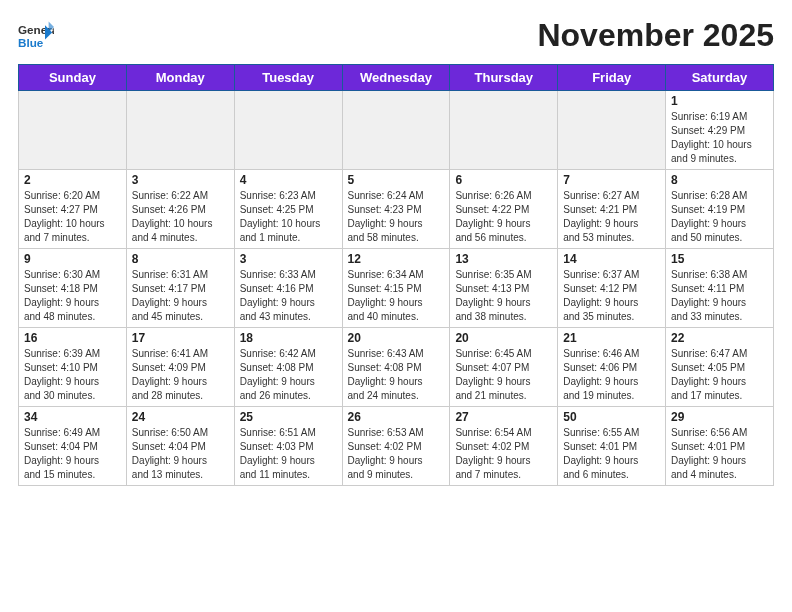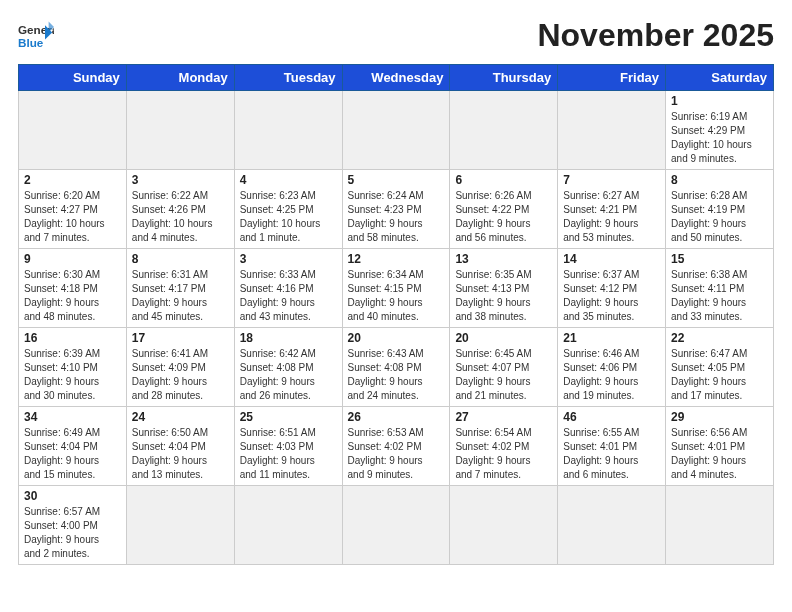--- a/index.html
+++ b/index.html
@@ -43,23 +43,23 @@
     .location {
       font-size: 14px;
       color: #444;
     }
     .calendar {
       width: 100%;
       border-collapse: collapse;
       table-layout: fixed;
     }
     .calendar th {
-      background: #1d4ed8;
+      background: #6d28d9;
       color: #fff;
-      text-align: right;
+      text-align: center;
       padding: 5px 6px;
       font-size: 13px;
       font-weight: bold;
       border: 1px solid #1a5a99;
     }
     .calendar td {
       vertical-align: top;
       border: 1px solid #ccc;
       padding: 3px 5px;
       font-size: 9.5px;
@@ -233,35 +233,23 @@
           </td>
           <td>
             <span class="day-num">26</span>
             <div class="day-info">Sunrise: 6:53 AM<br>Sunset: 4:02 PM<br>Daylight: 9 hours<br>and 9 minutes.</div>
           </td>
           <td>
             <span class="day-num">27</span>
             <div class="day-info">Sunrise: 6:54 AM<br>Sunset: 4:02 PM<br>Daylight: 9 hours<br>and 7 minutes.</div>
           </td>
           <td>
-            <span class="day-num">46</span>
+            <span class="day-num">50</span>
             <div class="day-info">Sunrise: 6:55 AM<br>Sunset: 4:01 PM<br>Daylight: 9 hours<br>and 6 minutes.</div>
           </td>
           <td>
             <span class="day-num">29</span>
             <div class="day-info">Sunrise: 6:56 AM<br>Sunset: 4:01 PM<br>Daylight: 9 hours<br>and 4 minutes.</div>
           </td>
-        </tr>
-        <tr class="last-row">
-          <td>
-            <span class="day-num">30</span>
-            <div class="day-info">Sunrise: 6:57 AM<br>Sunset: 4:00 PM<br>Daylight: 9 hours<br>and 2 minutes.</div>
-          </td>
-          <td class="empty"></td>
-          <td class="empty"></td>
-          <td class="empty"></td>
-          <td class="empty"></td>
-          <td class="empty"></td>
-          <td class="empty"></td>
         </tr>
       </tbody>
   </table>
 </div>
 
 </body></html>

